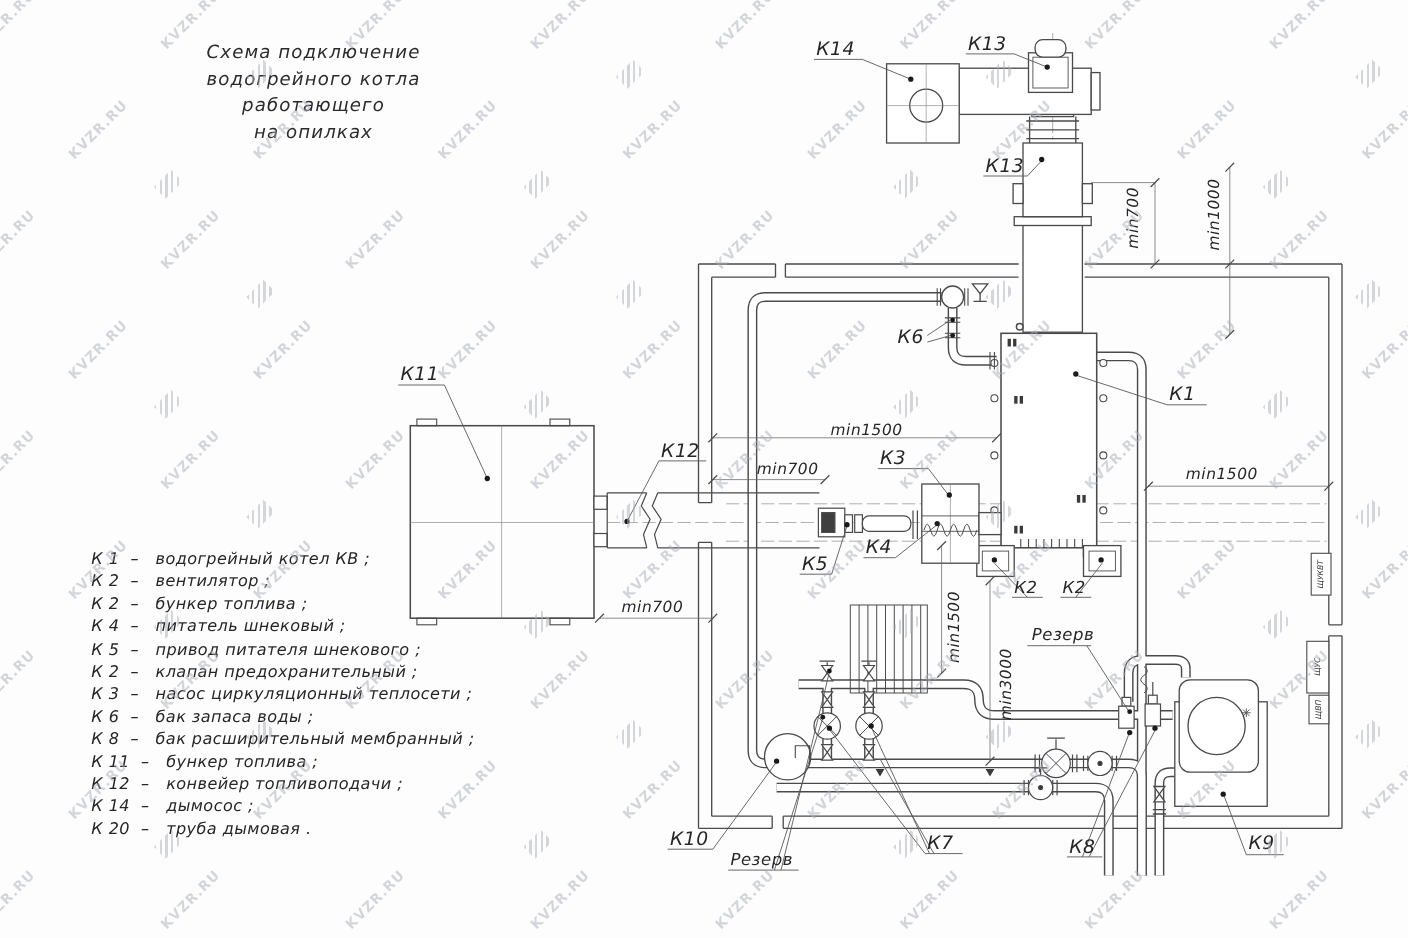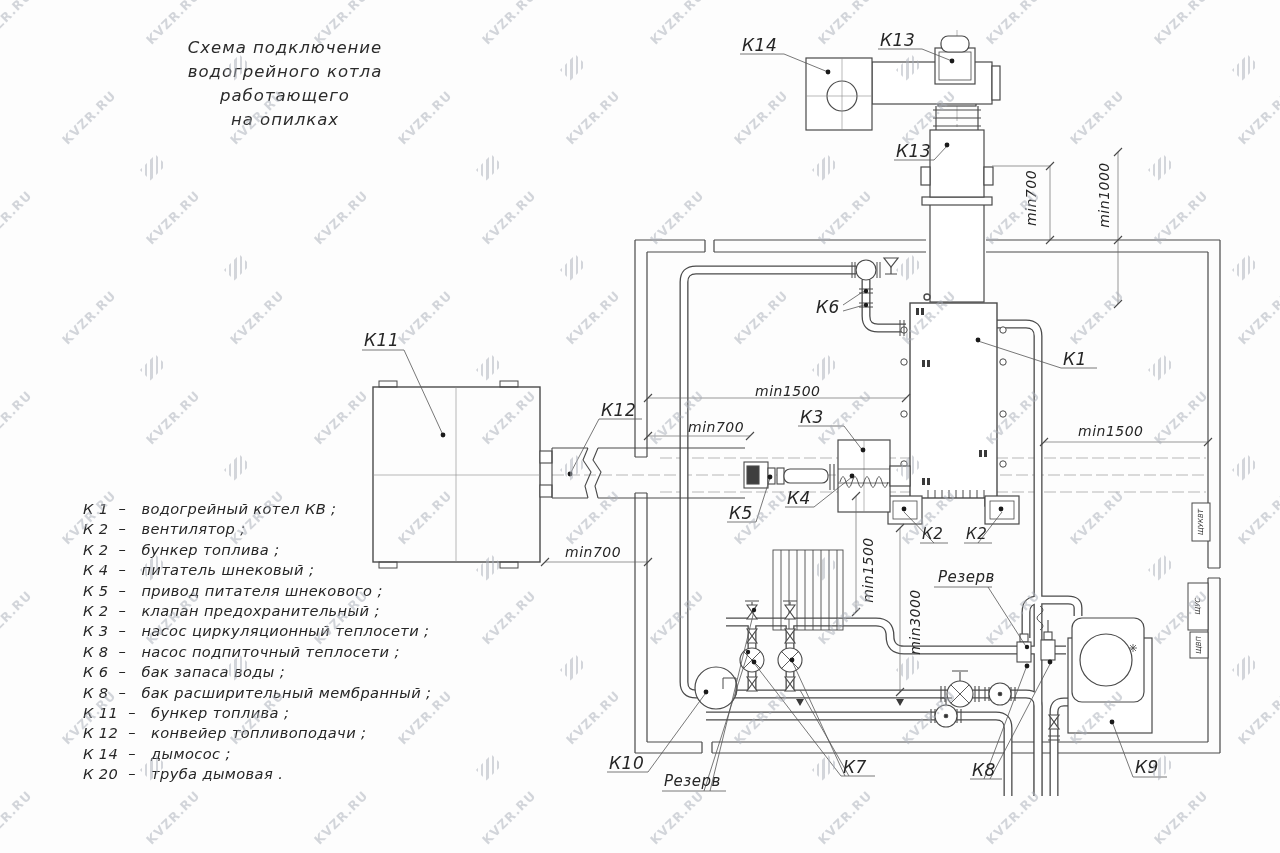--- a/index.html
+++ b/index.html
@@ -341,21 +341,20 @@
 
   <div id="legend">
     <ul>
       <li>К 1  –   водогрейный котел КВ ;</li>
       <li>К 2  –   вентилятор ;</li>
       <li>К 2  –   бункер топлива ;</li>
       <li>К 4  –   питатель шнековый ;</li>
       <li>К 5  –   привод питателя шнекового ;</li>
       <li>К 2  –   клапан предохранительный ;</li>
       <li>К 3  –   насос циркуляционный теплосети ;</li>
-      <li>К 8  –   насос подпиточный теплосети ;</li>
       <li>К 6  –   бак запаса воды ;</li>
       <li>К 8  –   бак расширительный мембранный ;</li>
       <li>К 11  –   бункер топлива ;</li>
       <li>К 12  –   конвейер топливоподачи ;</li>
       <li>К 14  –   дымосос ;</li>
       <li>К 20  –   труба дымовая .</li>
     </ul>
   </div>
 
   <div id="wm">

